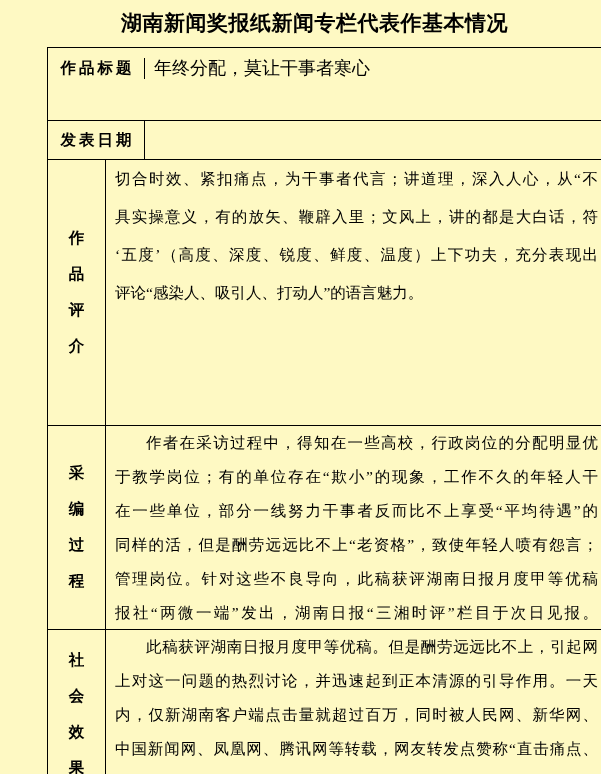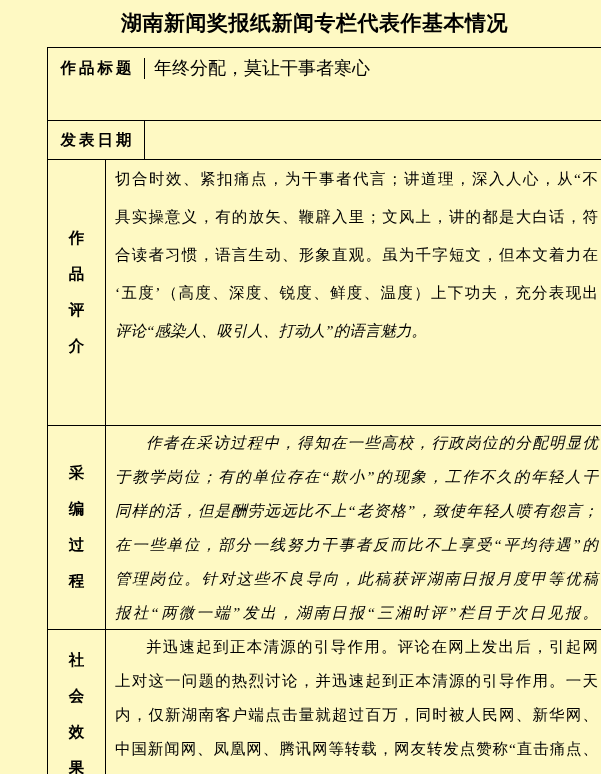--- a/index.html
+++ b/index.html
@@ -75,28 +75,28 @@
     justify-content: center;
     font-size: 16px;
   }
   .cell-para {
     flex: 1;
     padding: 0 9px;
     font-size: 15.5px;
     overflow: hidden;
   }
   .row-review .line  { line-height: 38px; height: 38px; }
-  .row-process .line { line-height: 34px; height: 34px; font-style: italic; }
+  .row-process .line { line-height: 34px; height: 34px; }
   .row-effect .line  { line-height: 34px; height: 34px; }
   .line.jl {
     text-align: justify;
     text-align-last: justify;
   }
   .line.first { text-indent: 31px; }
-  .line.short { text-align: right; text-align-last: left; font-style: italic; }
+  .line.short { text-align: right; text-align-last: left; }
 </style>
 </head>
 <body>
 
 <div class="page">
 
   <div class="doc-title">湖南新闻奖报纸新闻专栏代表作基本情况</div>
 
   <div class="info-table">
 
@@ -112,52 +112,51 @@
     <div class="row row-review">
       <div class="cell-label-v">
         <span>作</span>
         <span>品</span>
         <span>评</span>
         <span>介</span>
       </div>
       <div class="cell-para">
         <div class="line jl">切合时效、紧扣痛点，为干事者代言；讲道理，深入人心，从“不</div>
         <div class="line jl">具实操意义，有的放矢、鞭辟入里；文风上，讲的都是大白话，符</div>
-        <div class="line jl">合读者习惯，语言生动、形象直观。虽为千字短文，但本文着力在</div>
         <div class="line jl">‘五度’（高度、深度、锐度、鲜度、温度）上下功夫，充分表现出</div>
         <div class="line short">评论“感染人、吸引人、打动人”的语言魅力。</div>
       </div>
     </div>
 
     <div class="row row-process">
       <div class="cell-label-v">
         <span>采</span>
         <span>编</span>
         <span>过</span>
         <span>程</span>
       </div>
       <div class="cell-para">
         <div class="line jl first">作者在采访过程中，得知在一些高校，行政岗位的分配明显优</div>
         <div class="line jl">于教学岗位；有的单位存在“欺小”的现象，工作不久的年轻人干</div>
+        <div class="line jl">在一些单位，部分一线努力干事者反而比不上享受“平均待遇”的</div>
         <div class="line jl">同样的活，但是酬劳远远比不上“老资格”，致使年轻人喷有怨言；</div>
-        <div class="line jl">在一些单位，部分一线努力干事者反而比不上享受“平均待遇”的</div>
         <div class="line jl">管理岗位。针对这些不良导向，此稿获评湖南日报月度甲等优稿</div>
         <div class="line jl">报社“两微一端”发出，湖南日报“三湘时评”栏目于次日见报。</div>
       </div>
     </div>
 
     <div class="row row-effect">
       <div class="cell-label-v">
         <span>社</span>
         <span>会</span>
         <span>效</span>
         <span>果</span>
       </div>
       <div class="cell-para">
-        <div class="line jl first">并迅速起到正本清源的引导作用。评论在网上发出后，引起网</div>
+        <div class="line jl first">此稿获评湖南日报月度甲等优稿。但是酬劳远远比不上，引起网</div>
         <div class="line jl">上对这一问题的热烈讨论，并迅速起到正本清源的引导作用。一天</div>
         <div class="line jl">内，仅新湖南客户端点击量就超过百万，同时被人民网、新华网、</div>
         <div class="line jl">中国新闻网、凤凰网、腾讯网等转载，网友转发点赞称“直击痛点、</div>
         <div class="line short">让人认同”。</div>
       </div>
     </div>
 
   </div>
 </div>
 

